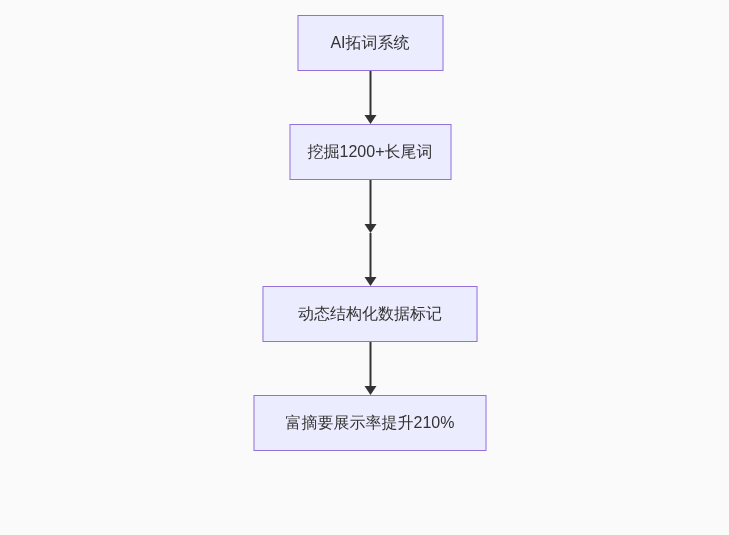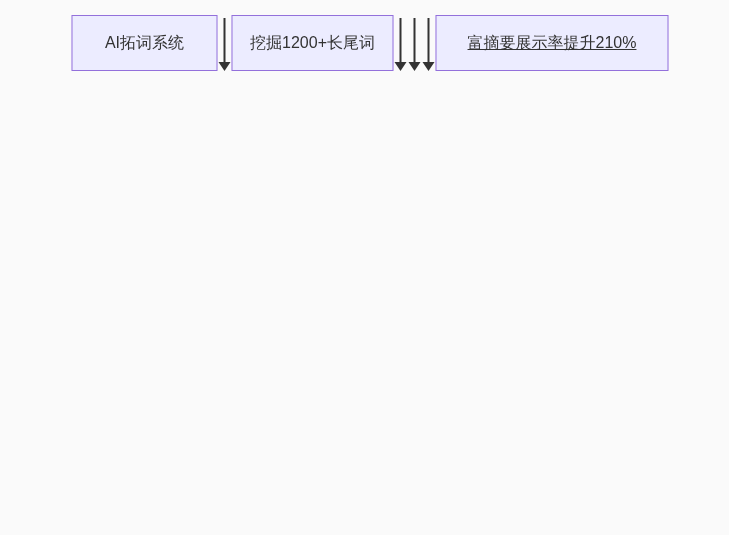--- a/index.html
+++ b/index.html
@@ -20,40 +20,40 @@
     position: relative;
     width: 729px; height: 535px;
     background: var(--background);
   }
   .flow {
     position: absolute;
     left: 370px;
     top: 15px;
     transform: translateX(-50%);
     display: flex;
-    flex-direction: row;
-    align-items: flex-end;
+    flex-direction: column;
+    align-items: center;
   }
   .node {
     height: 56px;
     display: flex;
     align-items: center;
     justify-content: center;
     background: var(--node-fill);
     border: 1px solid var(--node-border);
     color: var(--text);
     font-size: 16px;
     line-height: 1;
     white-space: nowrap;
   }
   .n1 { width: 146px; }
   .n2 { width: 162px; }
   .n3 { width: 222px; }
   .n4 { width: 215px; }
-  .n5 { width: 233px; text-decoration: underline; }
+  .n5 { width: 233px; }
   .arrow {
     position: relative;
     width: 14px;
     height: 53px;
   }
   .arrow .line {
     position: absolute;
     left: 50%;
     transform: translateX(-50%);
     top: 0;
@@ -95,20 +95,23 @@
       <div class="line"></div>
       <div class="head"></div>
     </div>
 
 
     <div class="arrow">
       <div class="line"></div>
       <div class="head"></div>
     </div>
 
+    <div class="node n4">
+      <span>动态结构化数据标记</span>
+    </div>
 
     <div class="arrow">
       <div class="line"></div>
       <div class="head"></div>
     </div>
 
     <div class="node n5">
       <span>富摘要展示率提升210%</span>
     </div>
 

